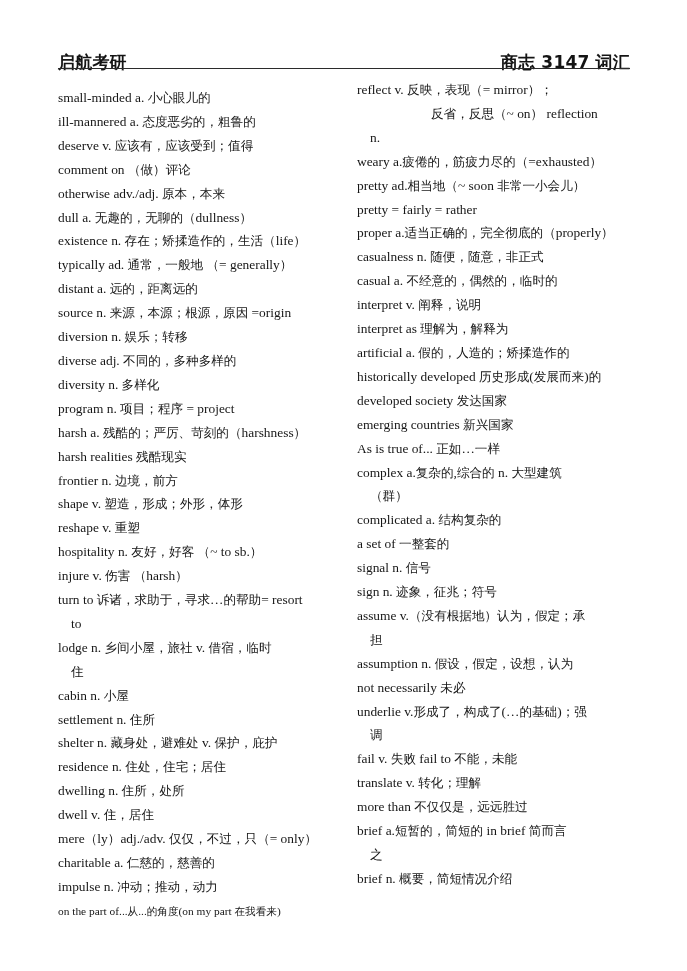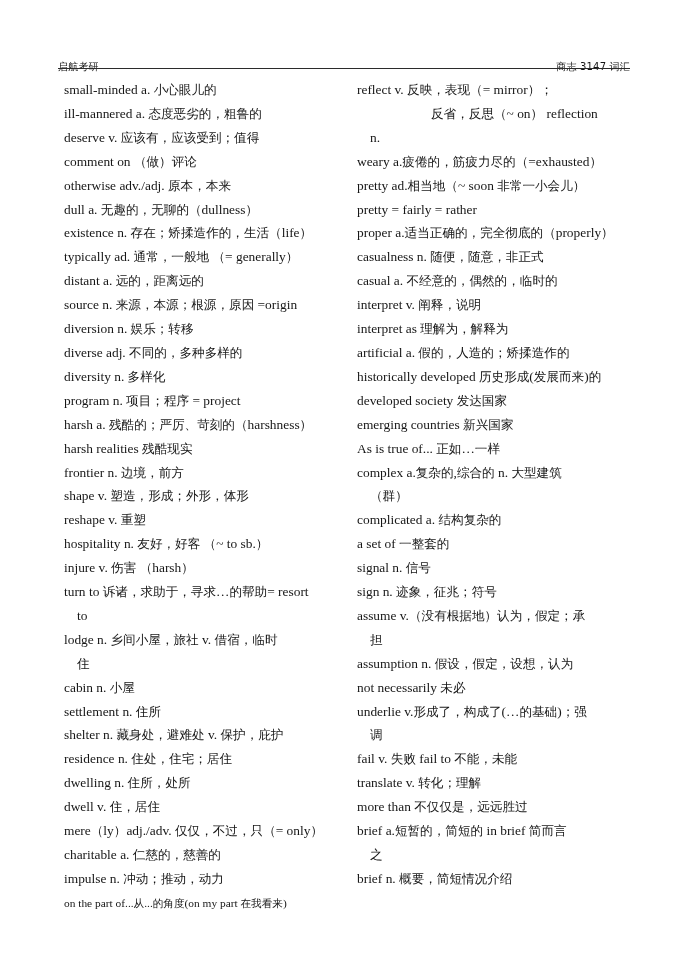--- a/index.html
+++ b/index.html
@@ -21,25 +21,25 @@
   }
 
   
   .header {
     position: absolute;
     left: 58px;
     top: 50px;
     width: 572px;
     height: 24px;
     display: flex;
-    align-items: flex-end;
+    align-items: center;
     justify-content: space-between;
     font-family: "DejaVu Sans", "Liberation Sans", sans-serif;
-    font-size: 10px;
-    font-weight: normal;
+    font-size: 17px;
+    font-weight: bold;
     letter-spacing: 0.2px;
     line-height: 15px;
     color: #141414;
   }
   .header-rule {
     position: absolute;
     left: 58px;
     top: 68px;
     width: 572px;
     height: 0;
@@ -50,21 +50,21 @@
   .columns {
     position: absolute;
     left: 0;
     top: 78px;
     width: 687px;
   }
   .col {
     position: absolute;
     top: 0;
   }
-  .col-left  { left: 64px;  width: 292px; }
+  .col-left  { left: 58px;  width: 292px; margin-top: 8px; }
   .col-right { left: 357px; width: 290px; }
 
   .entry {
     font-size: 13.4px;
     line-height: 23.9px;
     white-space: nowrap;
     color: #161616;
   }
   
   .entry.cont  { padding-left: 13px; }

